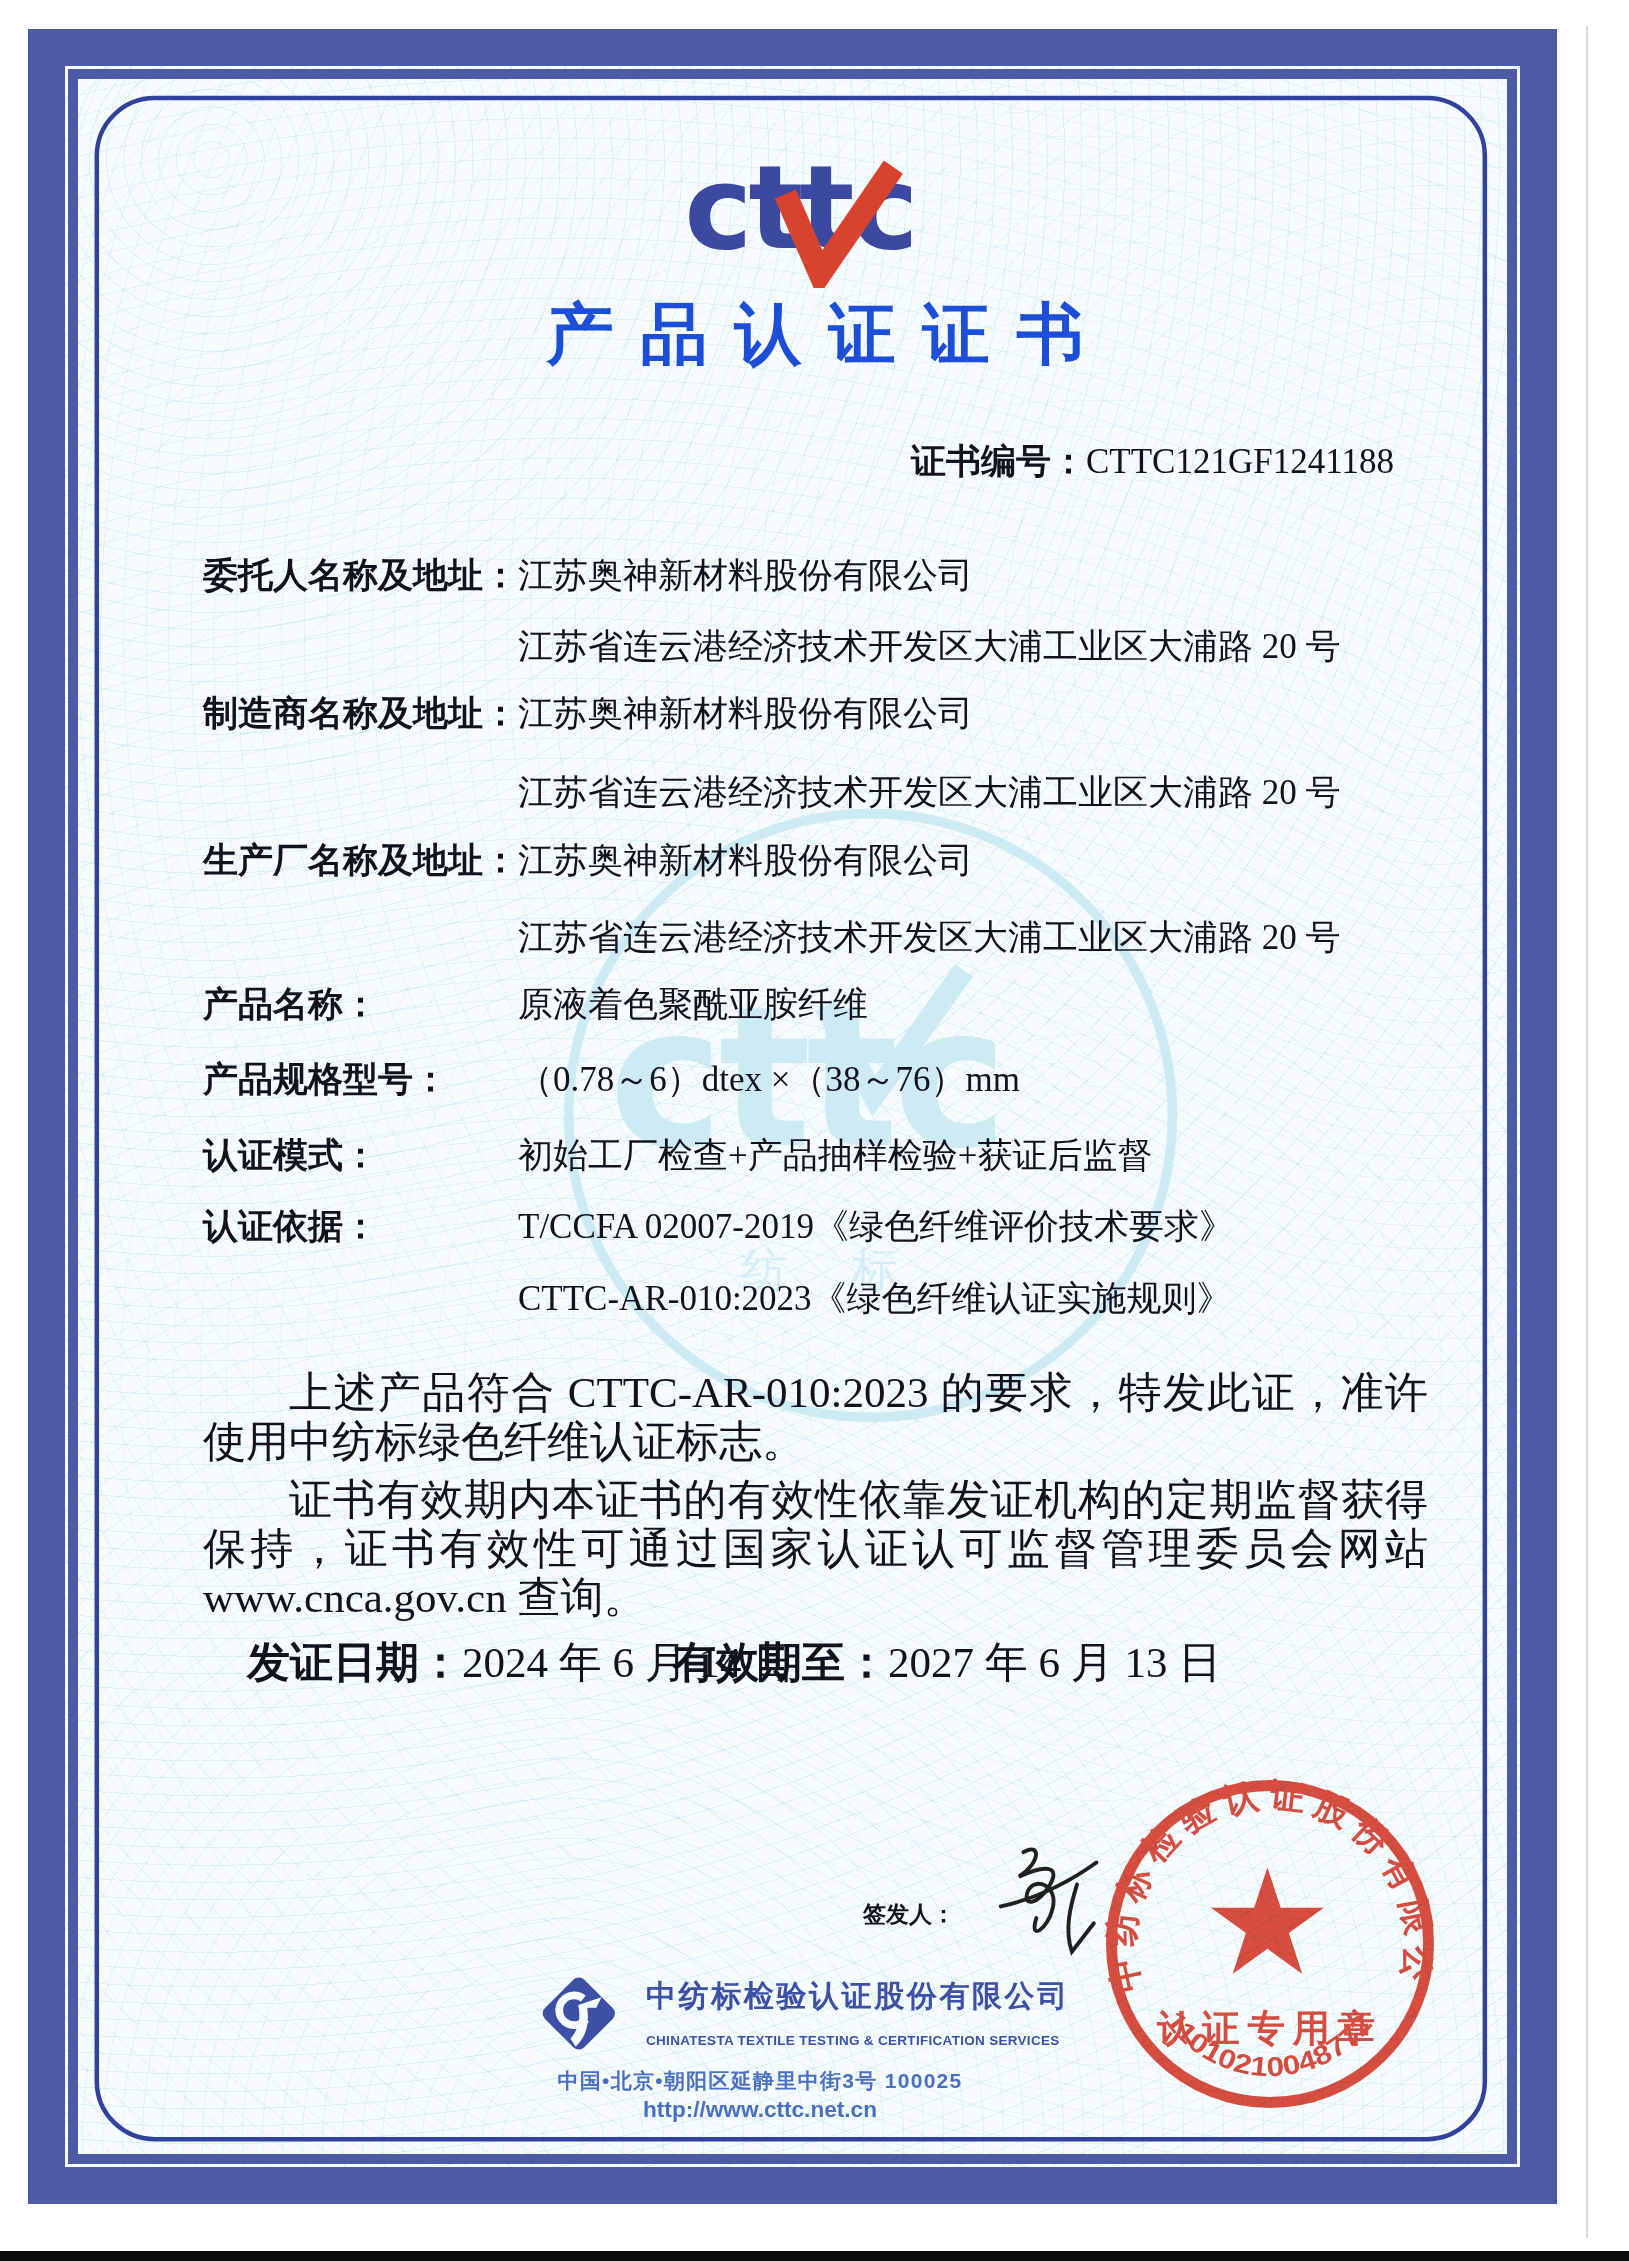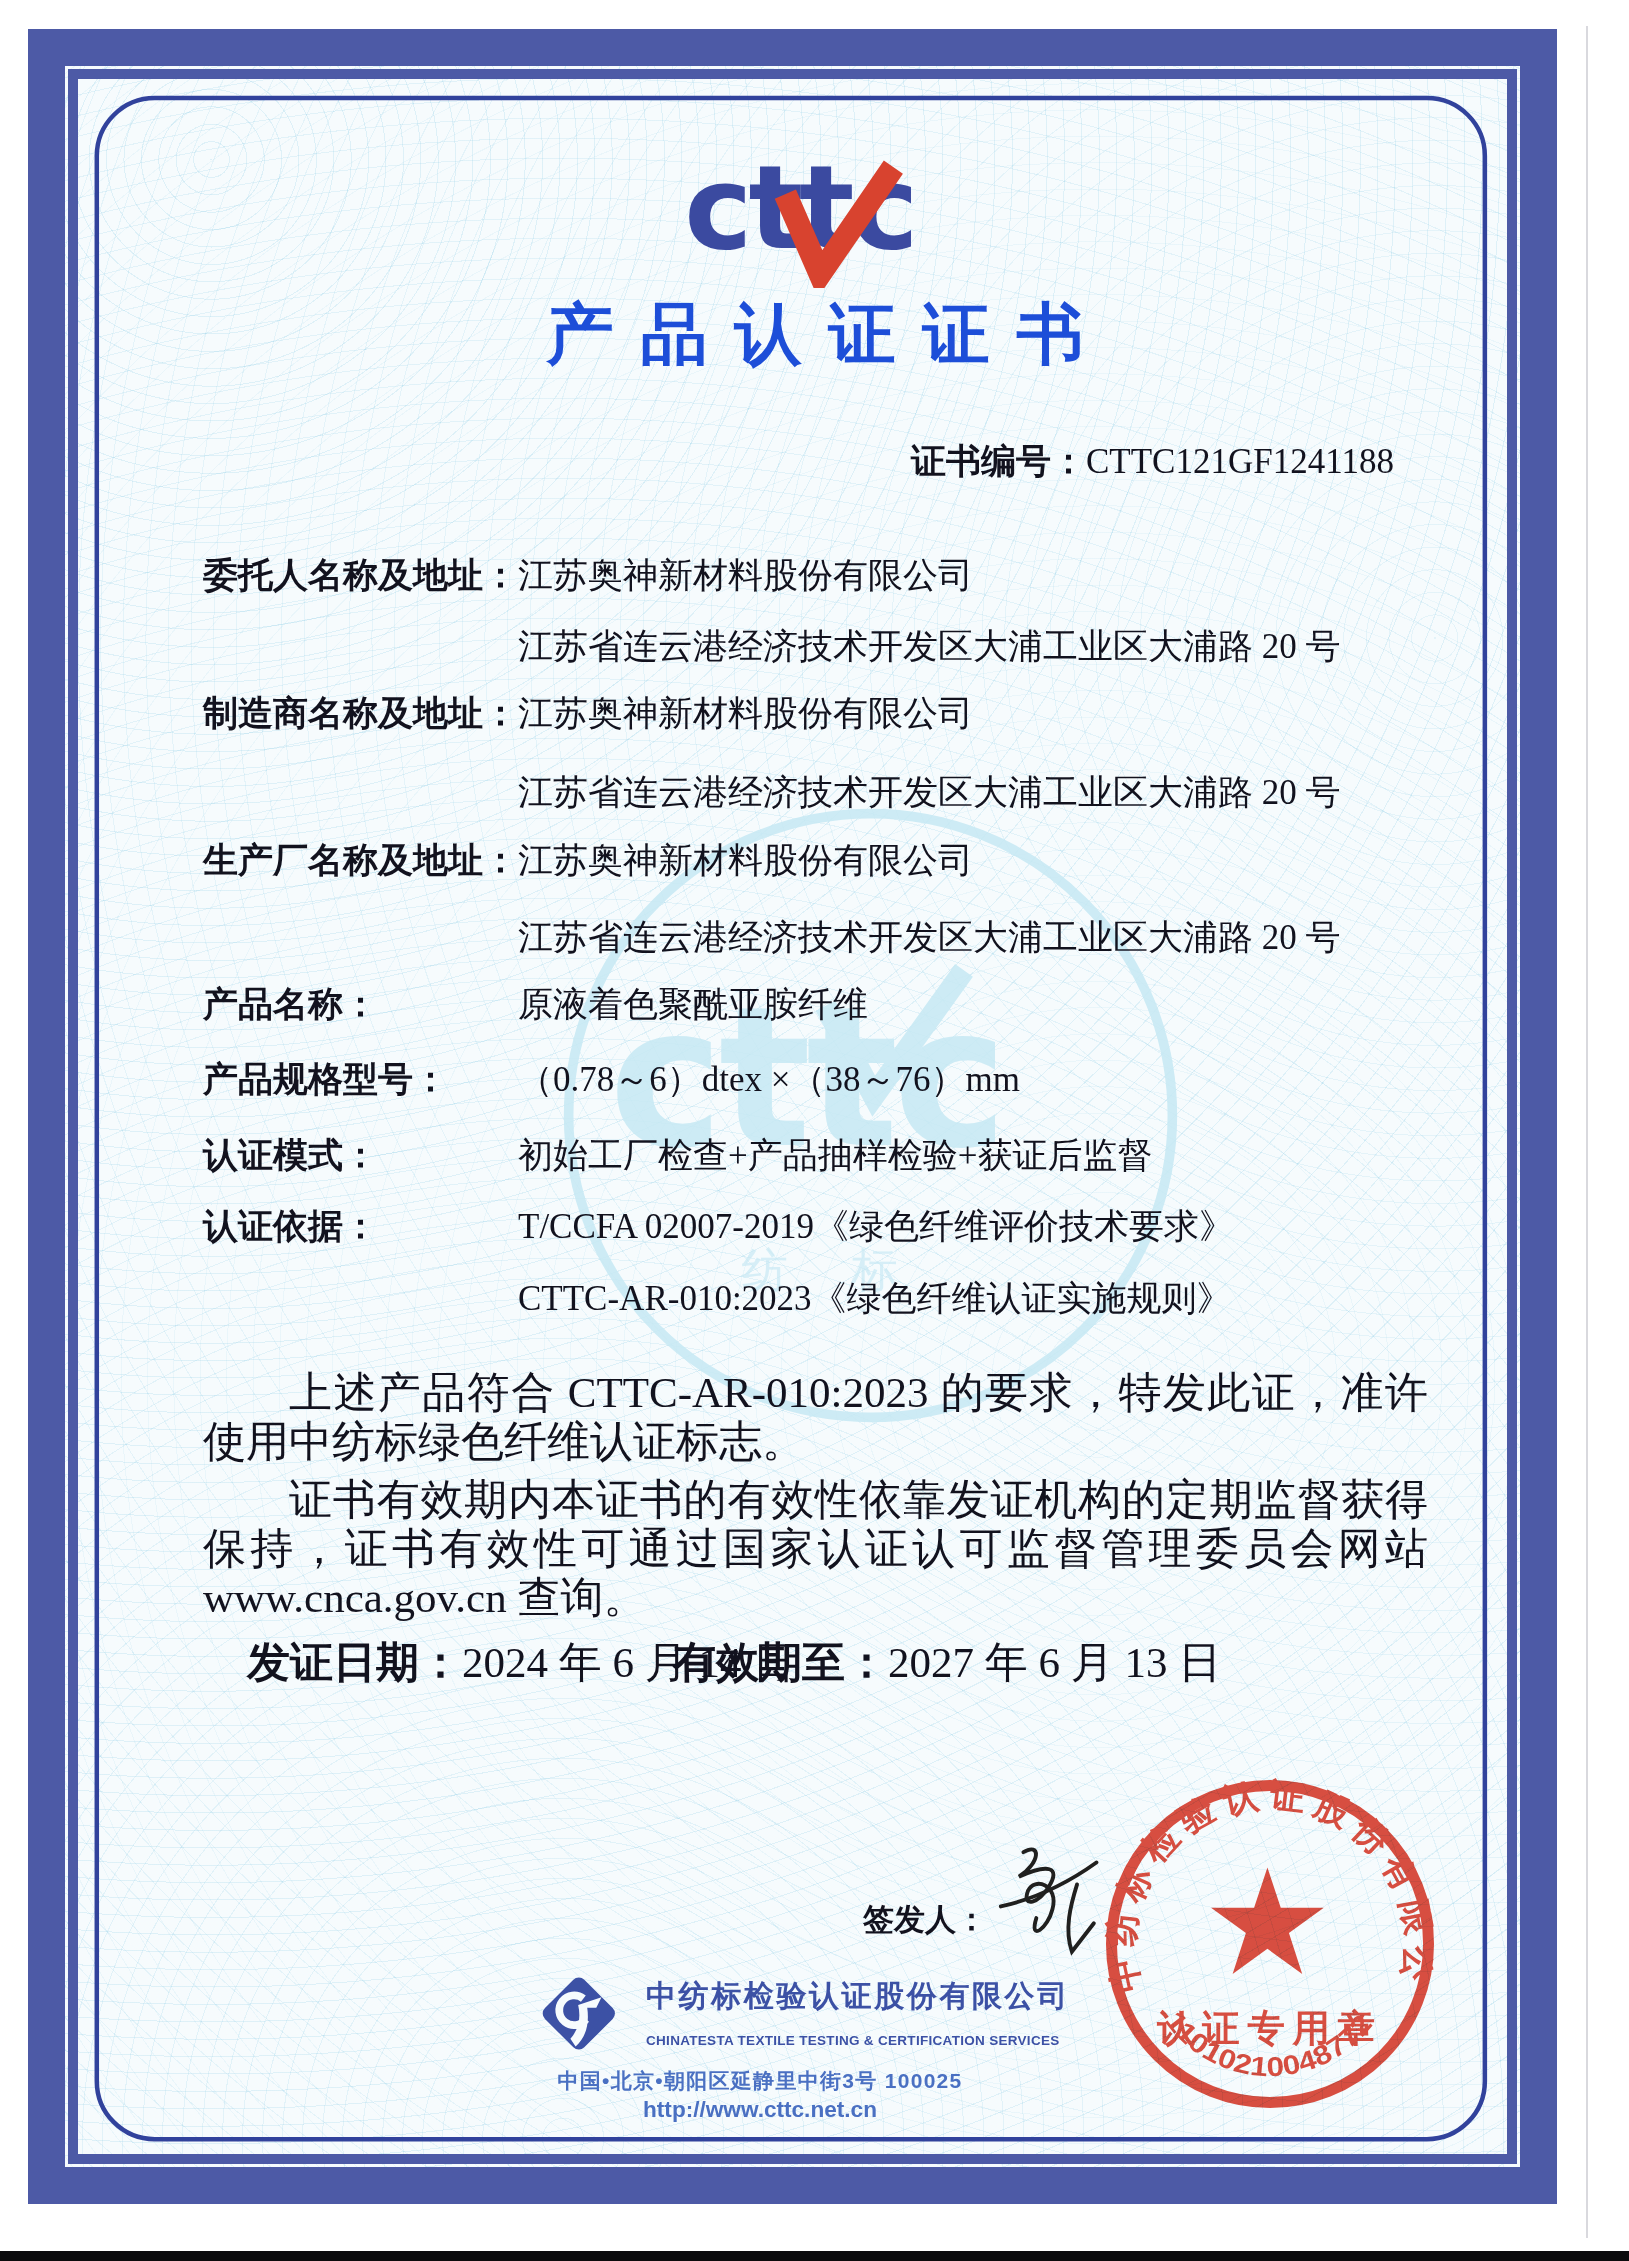--- a/index.html
+++ b/index.html
@@ -41,21 +41,21 @@
   .frow .fvalue{flex:1;}
   
   .para{position:absolute;left:203px;width:1225px;font-size:43px;line-height:49px;
     text-indent:2em;text-align:justify;}
   .p1{top:1368px;} .p2{top:1443px;margin-top:32px;}
   
   .date-item{position:absolute;top:1634px;font-size:43px;white-space:nowrap;}
   .date-item .lbl{font-weight:bold;}
   .d1{left:247px;} .d2{left:673px;}
   
-  .signer{position:absolute;left:863px;top:1899px;font-size:31px;font-weight:bold;white-space:nowrap;}
+  .signer{position:absolute;left:863px;top:1899px;font-size:23px;font-weight:bold;white-space:nowrap;}
   .signature{position:absolute;left:962px;top:1825px;}
   
   .seal{position:absolute;left:1096px;top:1770px;mix-blend-mode:multiply;opacity:.92;}
   
   .company{position:absolute;left:538px;top:1965px;display:flex;align-items:center;}
   .company .ctext{margin-left:27px;font-family:"Liberation Sans","DejaVu Sans",sans-serif;color:#3c51a5;}
   .company-cn{font-size:30px;font-weight:bold;letter-spacing:2.6px;line-height:34px;}
   .company-en{font-size:13.5px;font-weight:bold;letter-spacing:0.3px;margin-top:20px;}
   .addr{position:absolute;left:0;width:1520px;text-align:center;
     font-family:"Liberation Sans","DejaVu Sans",sans-serif;font-weight:bold;color:#4a70c2;}

